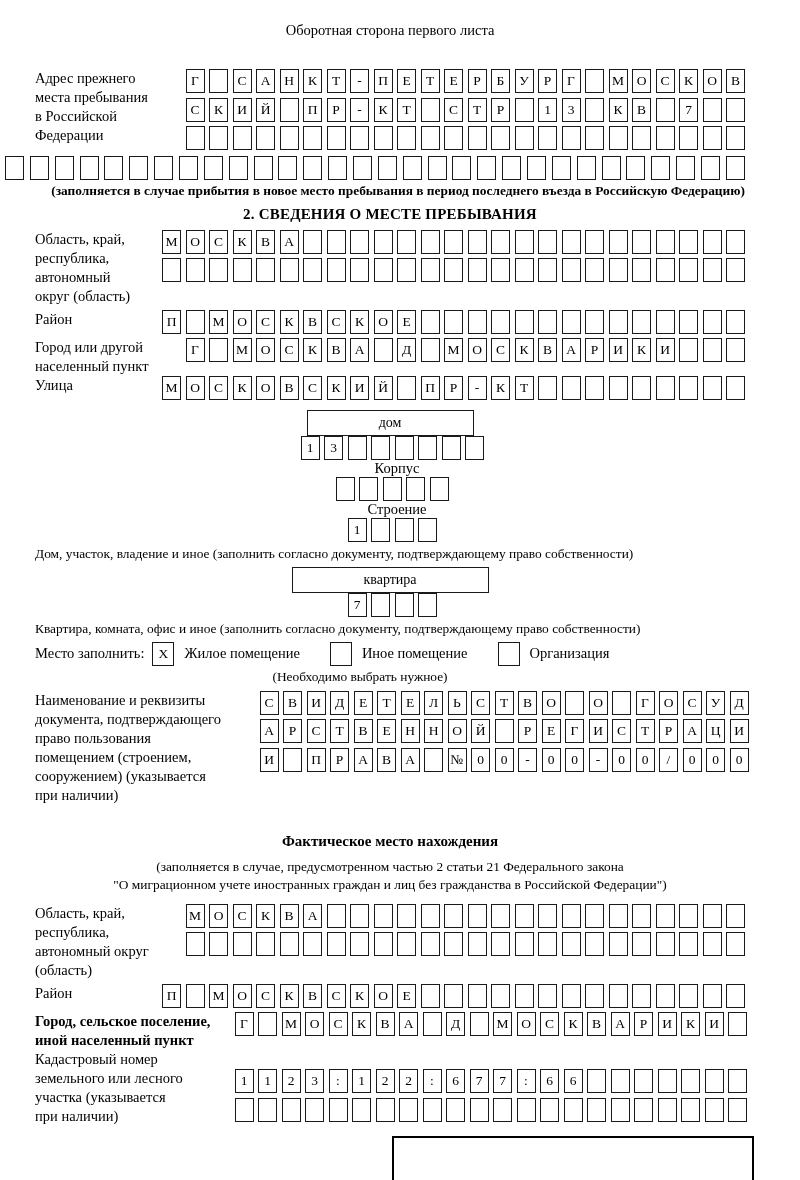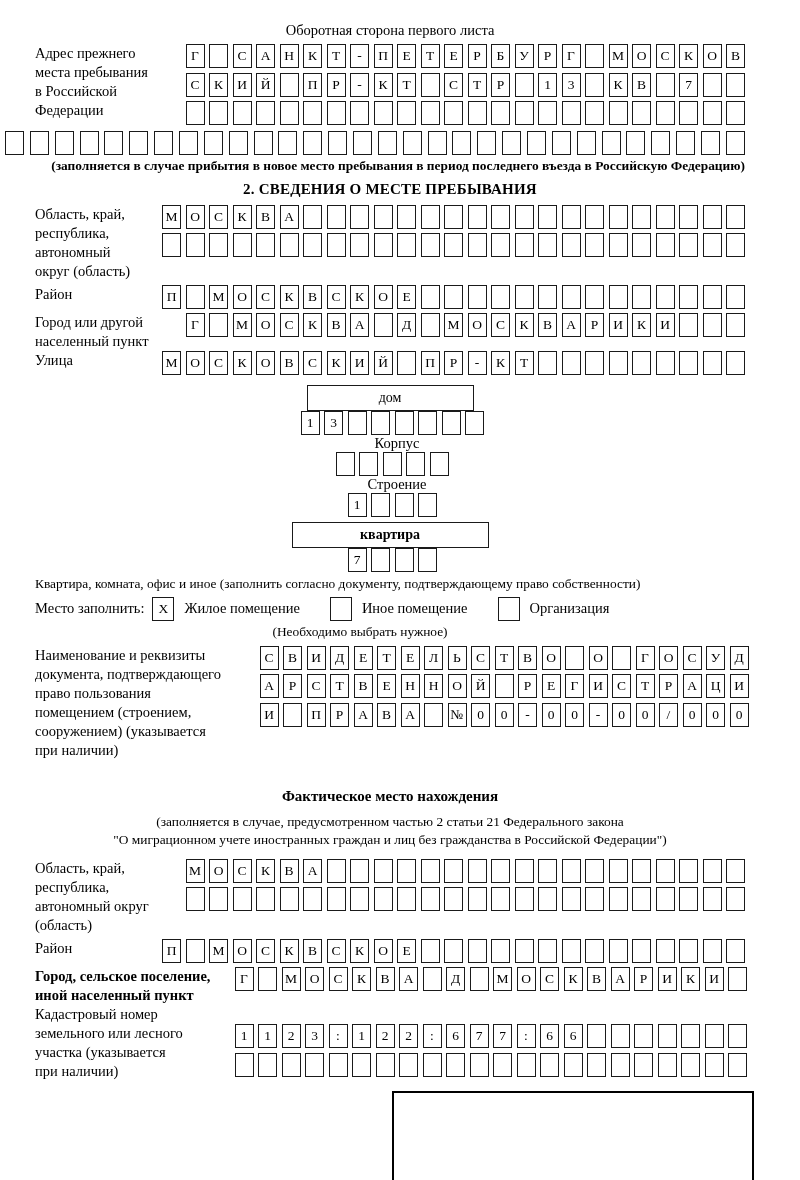--- a/index.html
+++ b/index.html
@@ -19,21 +19,21 @@
         margin-left:4.5px;display:inline-flex;align-items:center;justify-content:center;
         font-size:13.5px;background:#fff;}
   .full30{width:740px;margin-left:-30px;justify-content:space-between;margin-top:1px;margin-bottom:2px;}
   .full30 .cell{margin-left:0;}
   .note{font-size:13.4px;text-align:right;line-height:17px;font-weight:bold;}
   .sectitle{font-weight:bold;font-size:15px;text-align:center;margin:7px 0 7px 0;letter-spacing:.2px;}
   .blockgap{margin-top:4px;}
   .wbox{box-sizing:border-box;border:1.7px solid #1a1a1a;height:26px;display:flex;
         align-items:center;justify-content:center;font-size:14px;flex:none;}
   .wbox.dom{width:167px;}
-  .wbox.kv{width:197px;font-weight:bold;}
+  .wbox.kv{width:197px;}
   .domrow{display:flex;align-items:center;margin-top:5px;margin-bottom:2px;flex-direction:column;}
   .inl{font-size:14.5px;margin:0 2px 0 16px;}
   .capt{font-size:13.4px;margin:3px 0 4px 0;line-height:17px;}
   .mestorow{display:flex;align-items:center;margin-top:5px;font-size:14.5px;}
   .chk{box-sizing:border-box;width:22px;height:24px;border:1.6px solid #1a1a1a;display:inline-flex;
        align-items:center;justify-content:center;font-size:13.5px;flex:none;margin-left:8px;}
   .optlbl{margin-left:10px;}
   .opt-gap{margin-left:30px;}
   .mestonote{font-size:13.4px;margin:3px 0 6px 185px;width:280px;text-align:center;}
   .facttitle{font-weight:bold;font-size:15px;text-align:center;margin:28px 0 8px 0;}
@@ -43,21 +43,21 @@
          margin:10px 0 7px 357px;background:#fff;}
   .stampcap{width:400px;margin-left:338px;text-align:center;font-size:13.5px;line-height:19px;}
 </style>
 </head>
 <body>
 
 <div class="content">
 
   <div class="hdr">Оборотная сторона первого листа</div>
 
-  <div class="rowflex" style="margin-top:5px;">
+  <div class="rowflex" style="margin-top:30px;">
     <div class="lbl w135">Адрес прежнего<br>места пребывания<br>в Российской<br>Федерации</div>
     <div class="cells-col">
       <div class="cellrow">
           <span class="cell">Г</span>
           <span class="cell"></span>
           <span class="cell">С</span>
           <span class="cell">А</span>
           <span class="cell">Н</span>
           <span class="cell">К</span>
           <span class="cell">Т</span>
@@ -348,20 +348,21 @@
         <span class="cell"></span>
       </div>
     <div class="inl">Строение</div>
     <div class="cellgroup">
         <span class="cell">1</span>
         <span class="cell"></span>
         <span class="cell"></span>
         <span class="cell"></span>
       </div>
   </div>
+  <div class="capt">Дом, участок, владение и иное (заполнить согласно документу, подтверждающему право собственности)</div>
 
   <div class="domrow">
     <div class="wbox kv">квартира</div>
     <div class="cellgroup">
         <span class="cell">7</span>
         <span class="cell"></span>
         <span class="cell"></span>
         <span class="cell"></span>
       </div>
   </div>

